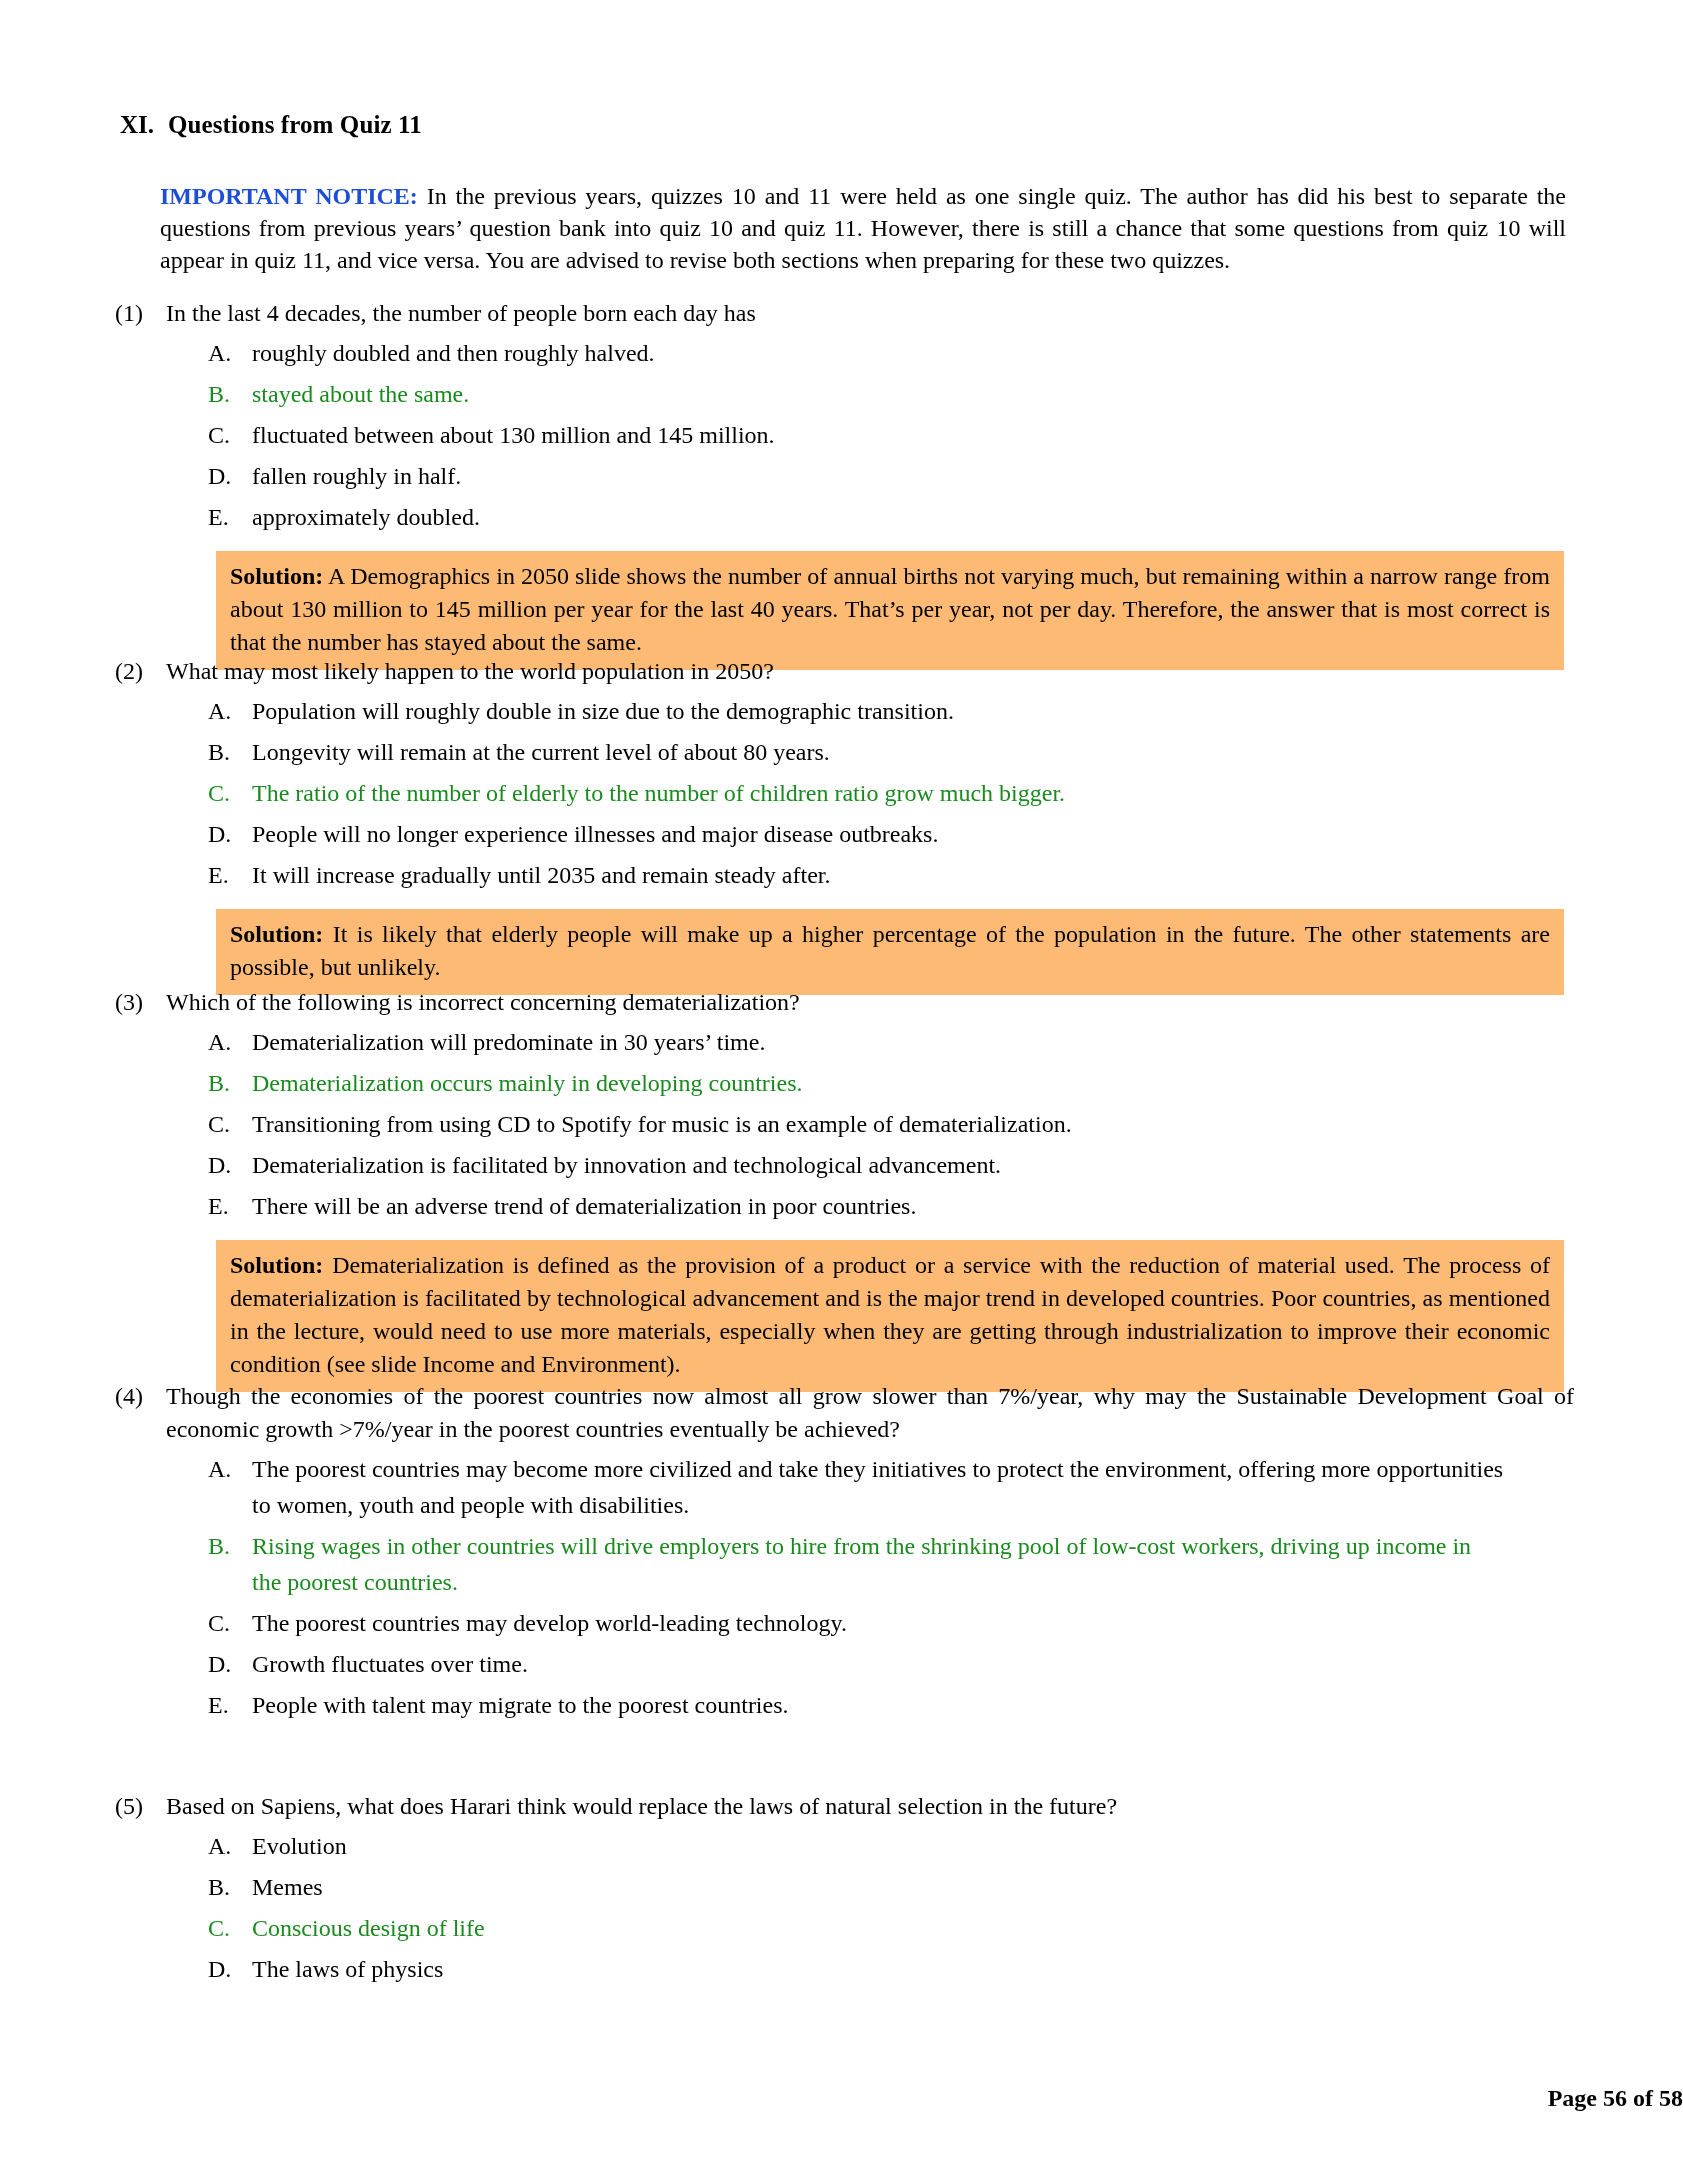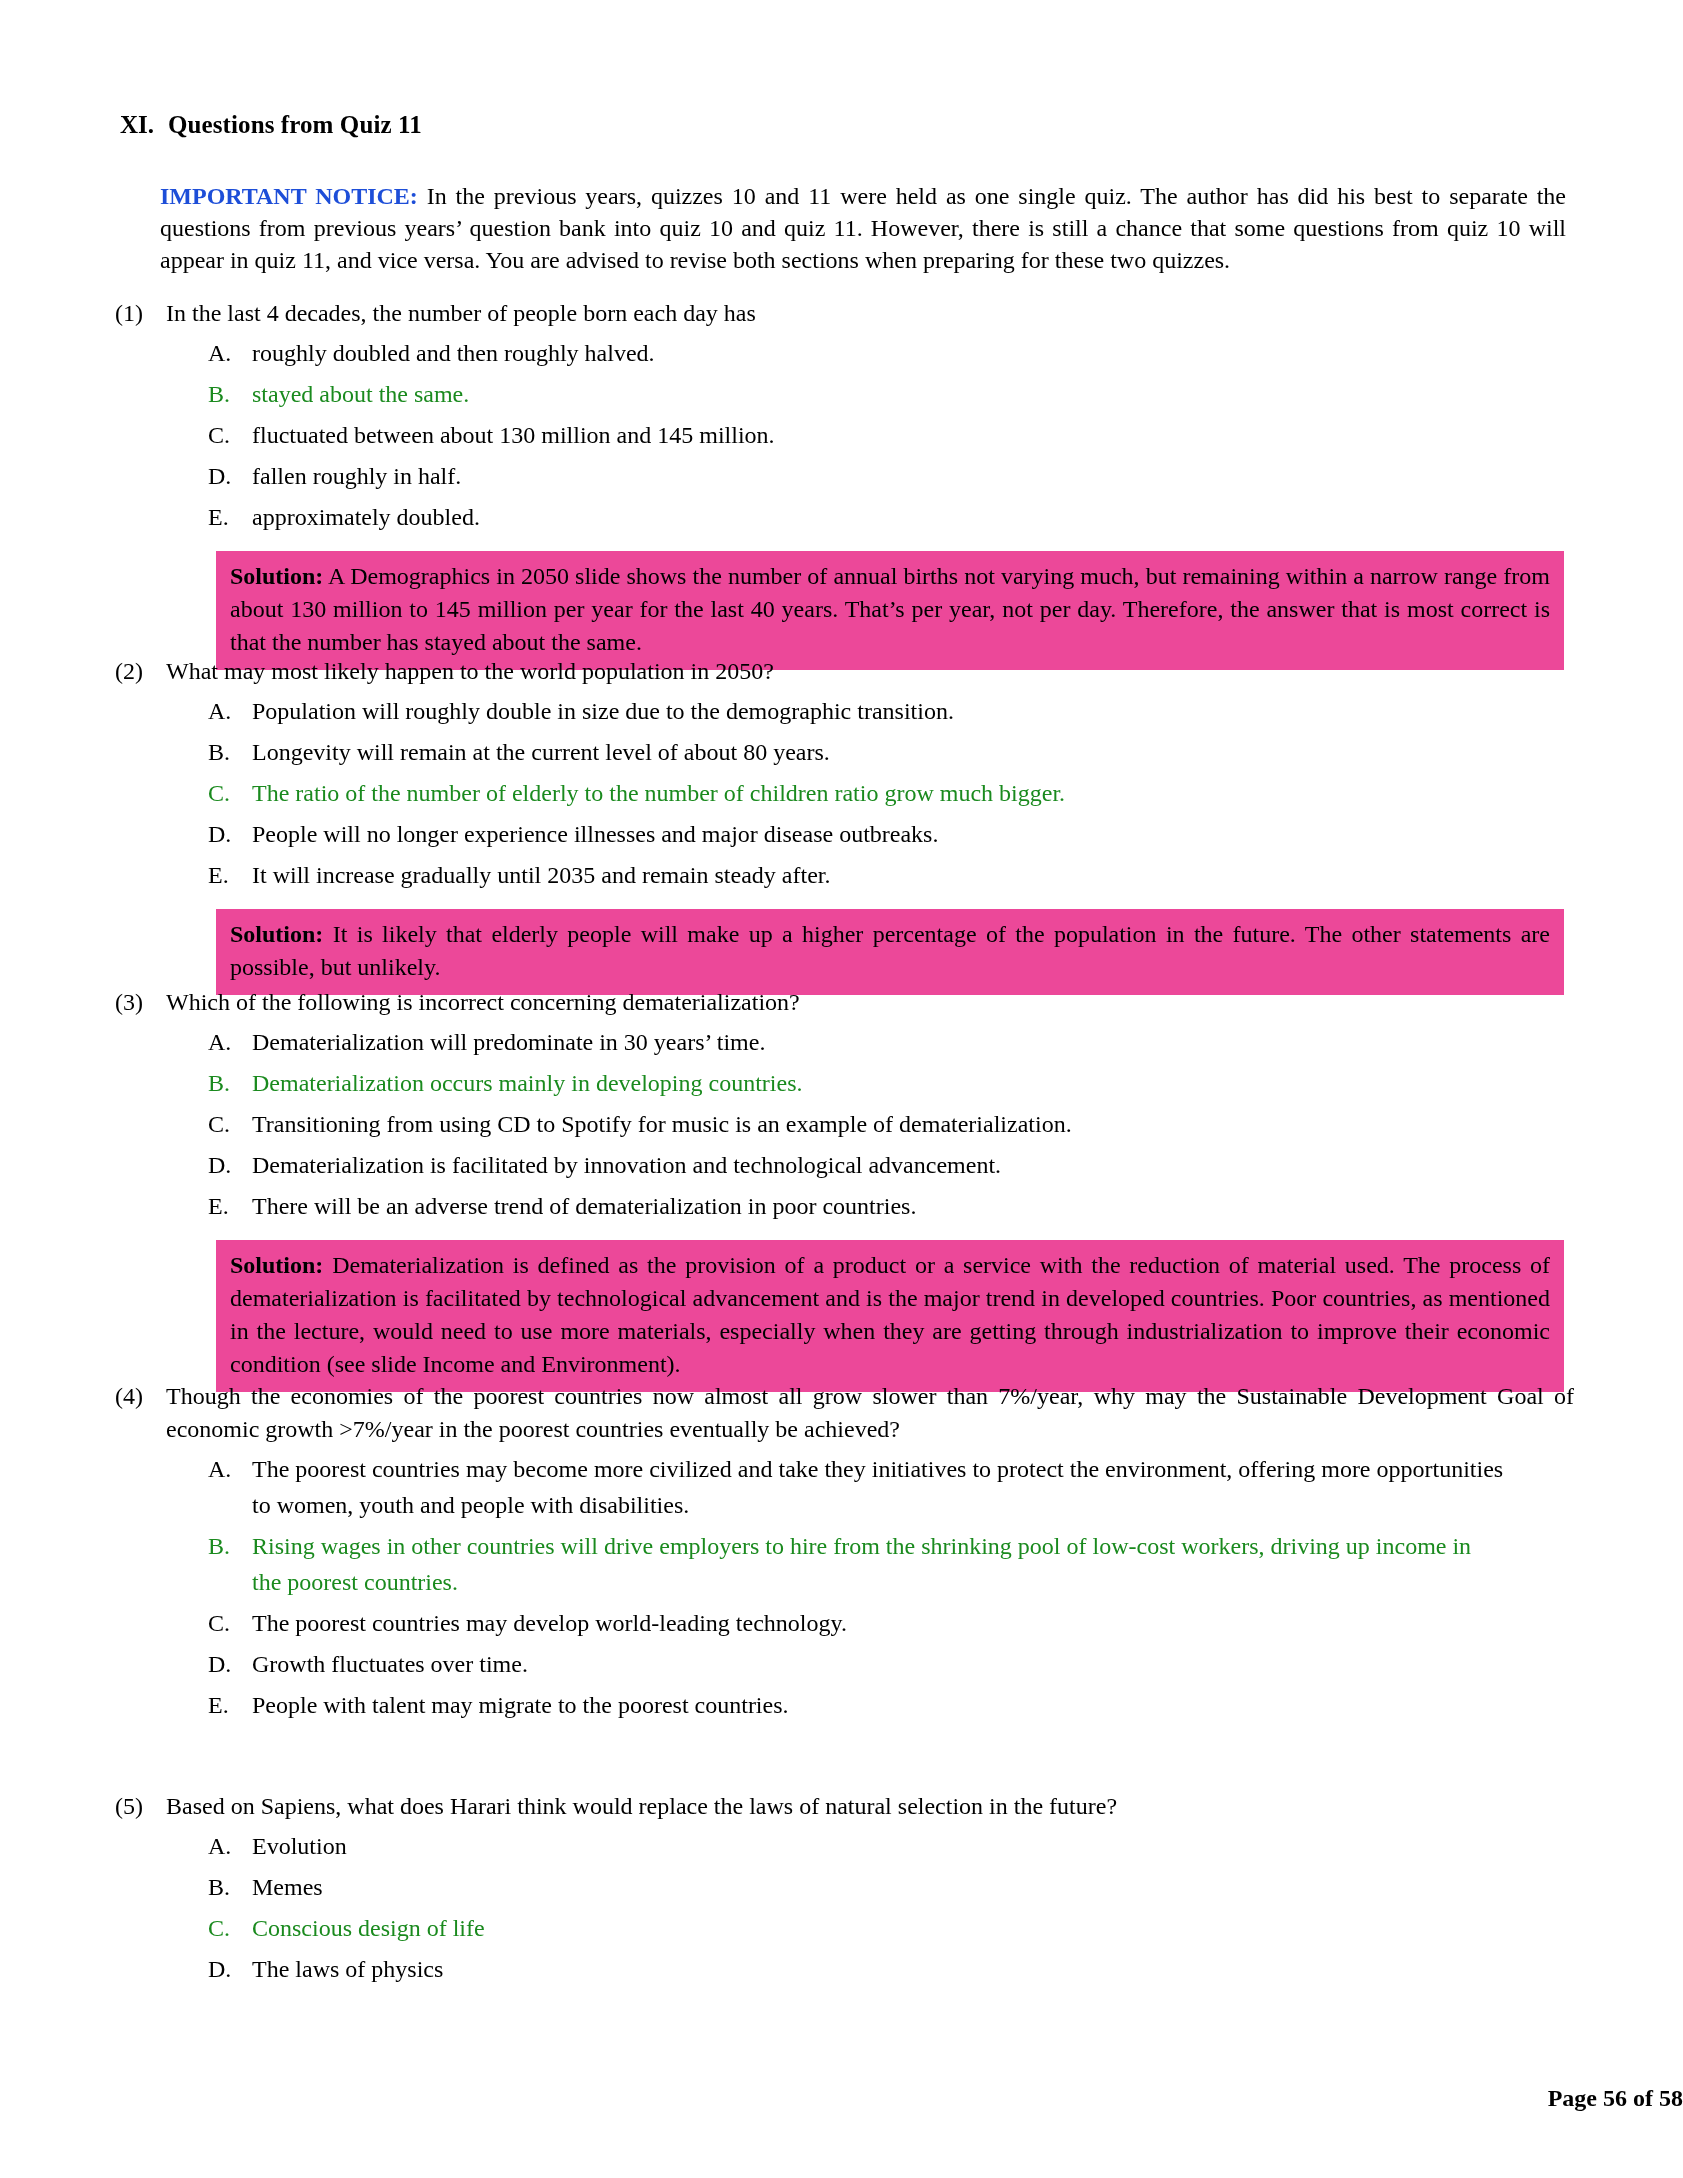--- a/index.html
+++ b/index.html
@@ -113,21 +113,21 @@
     padding-right: 71px;
     text-align: left;
   }
   .correct .opt-letter,
   .correct .opt-text {
     color: #1a8a1e;
   }
 
   
   .solution {
-    background: #ec4899;
+    background: #fdba74;
     margin-top: 16px;
     margin-left: 105px;
     width: 1348px;
     box-sizing: border-box;
     padding: 9px 14px 11px 14px;
     font-size: 24px;
     line-height: 33px;
     text-align: justify;
     text-justify: inter-word;
     -webkit-hyphens: none;

